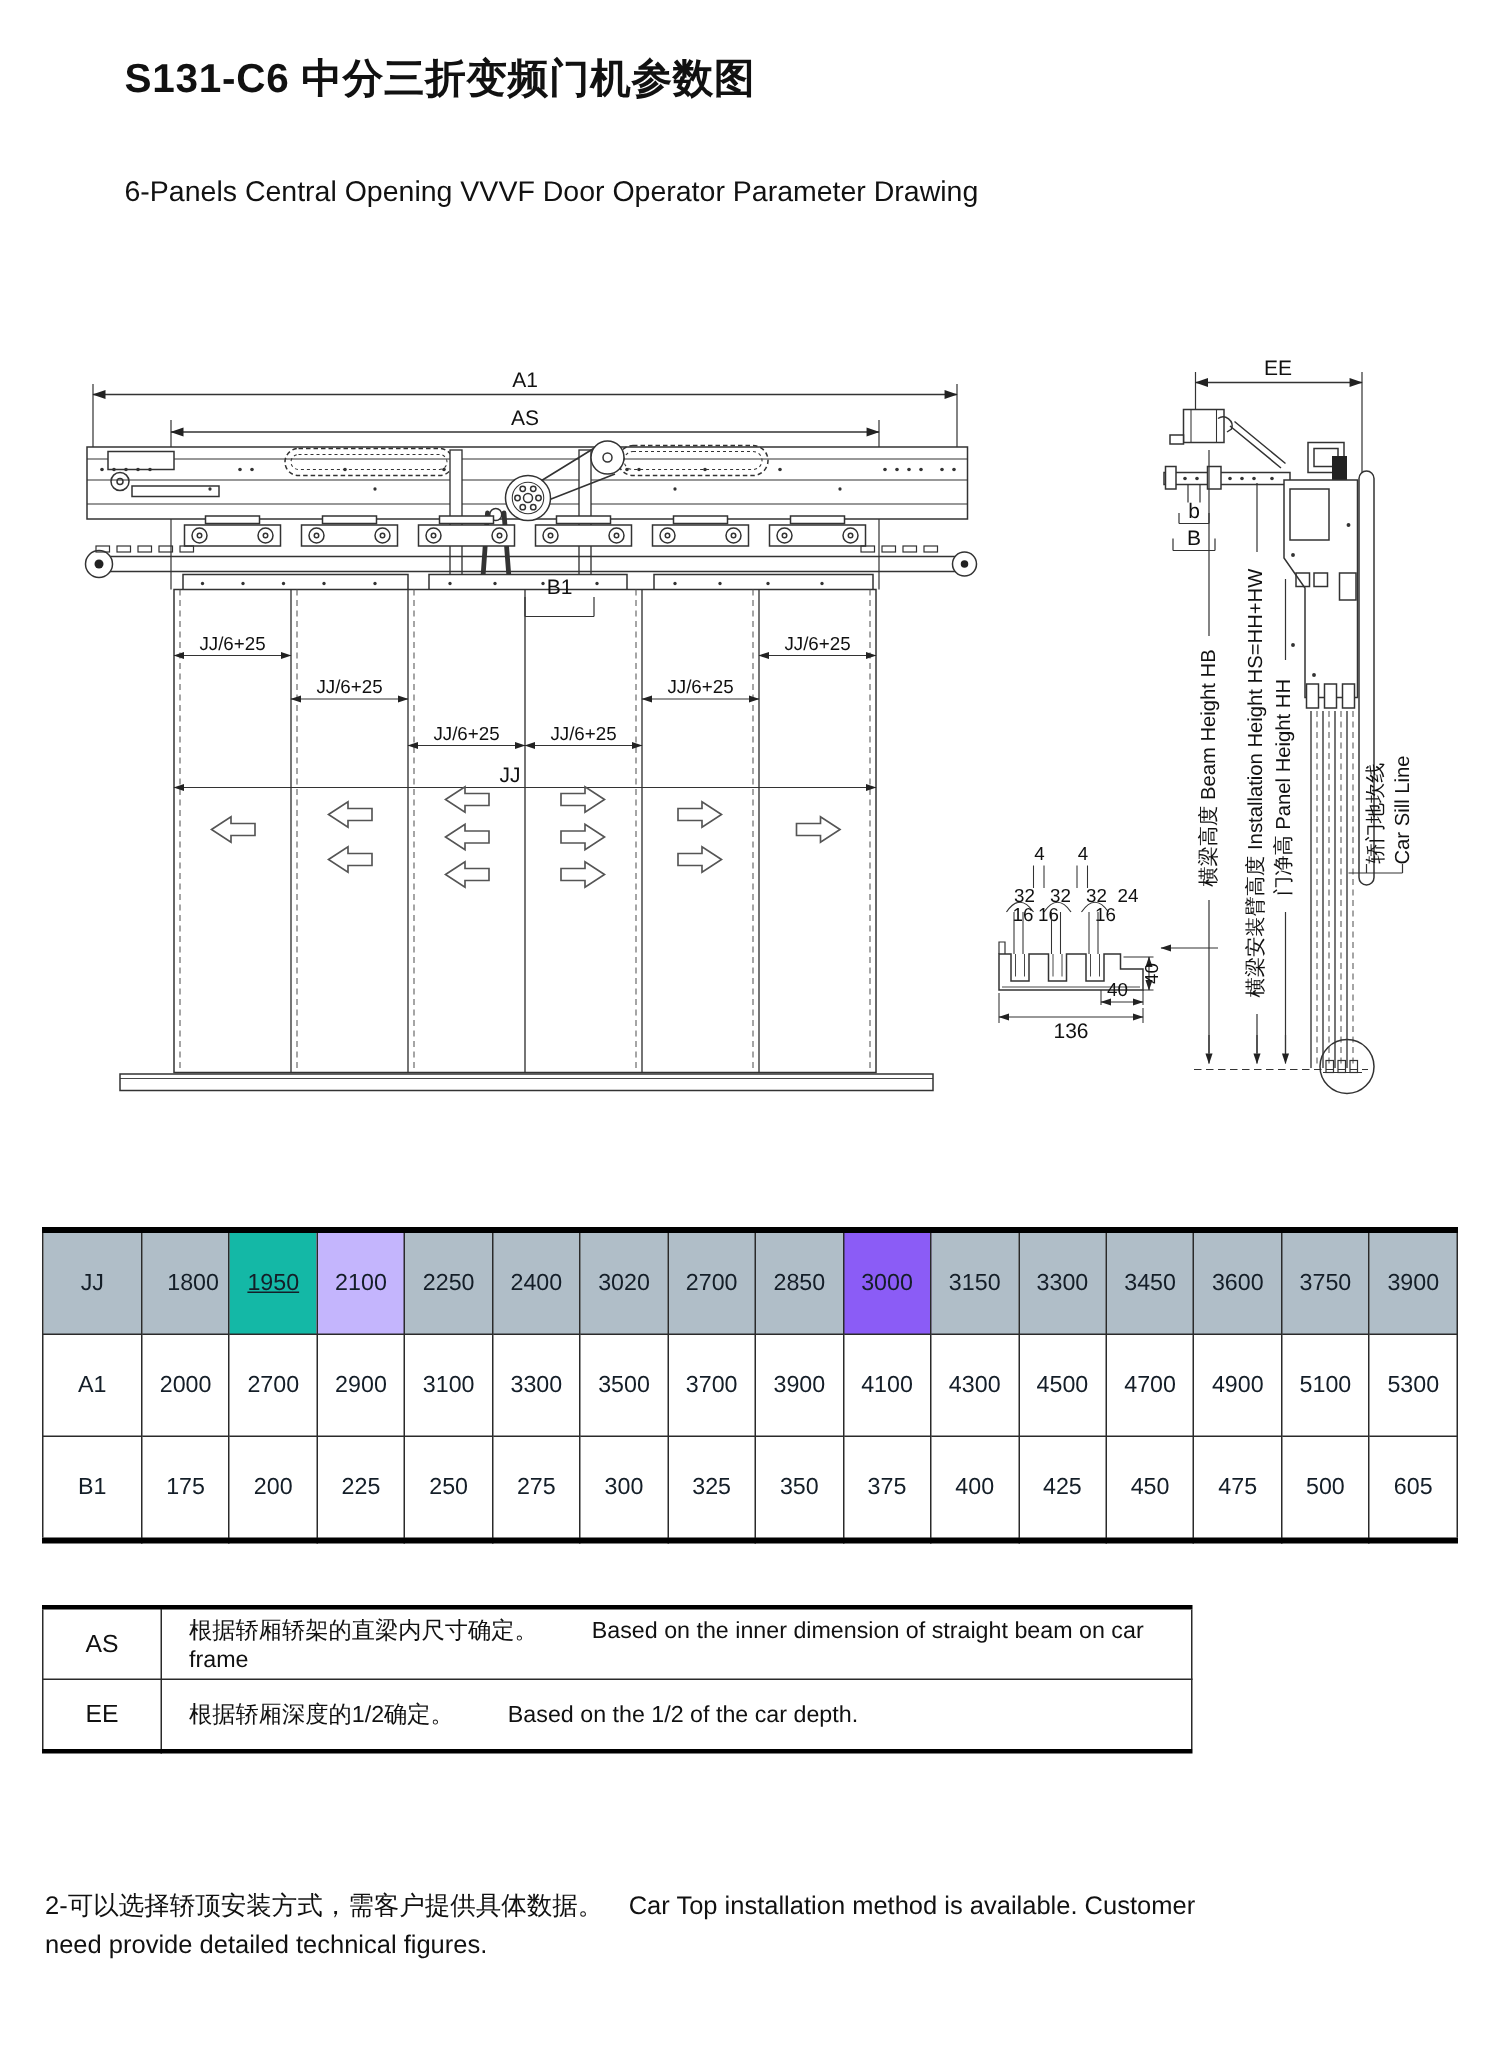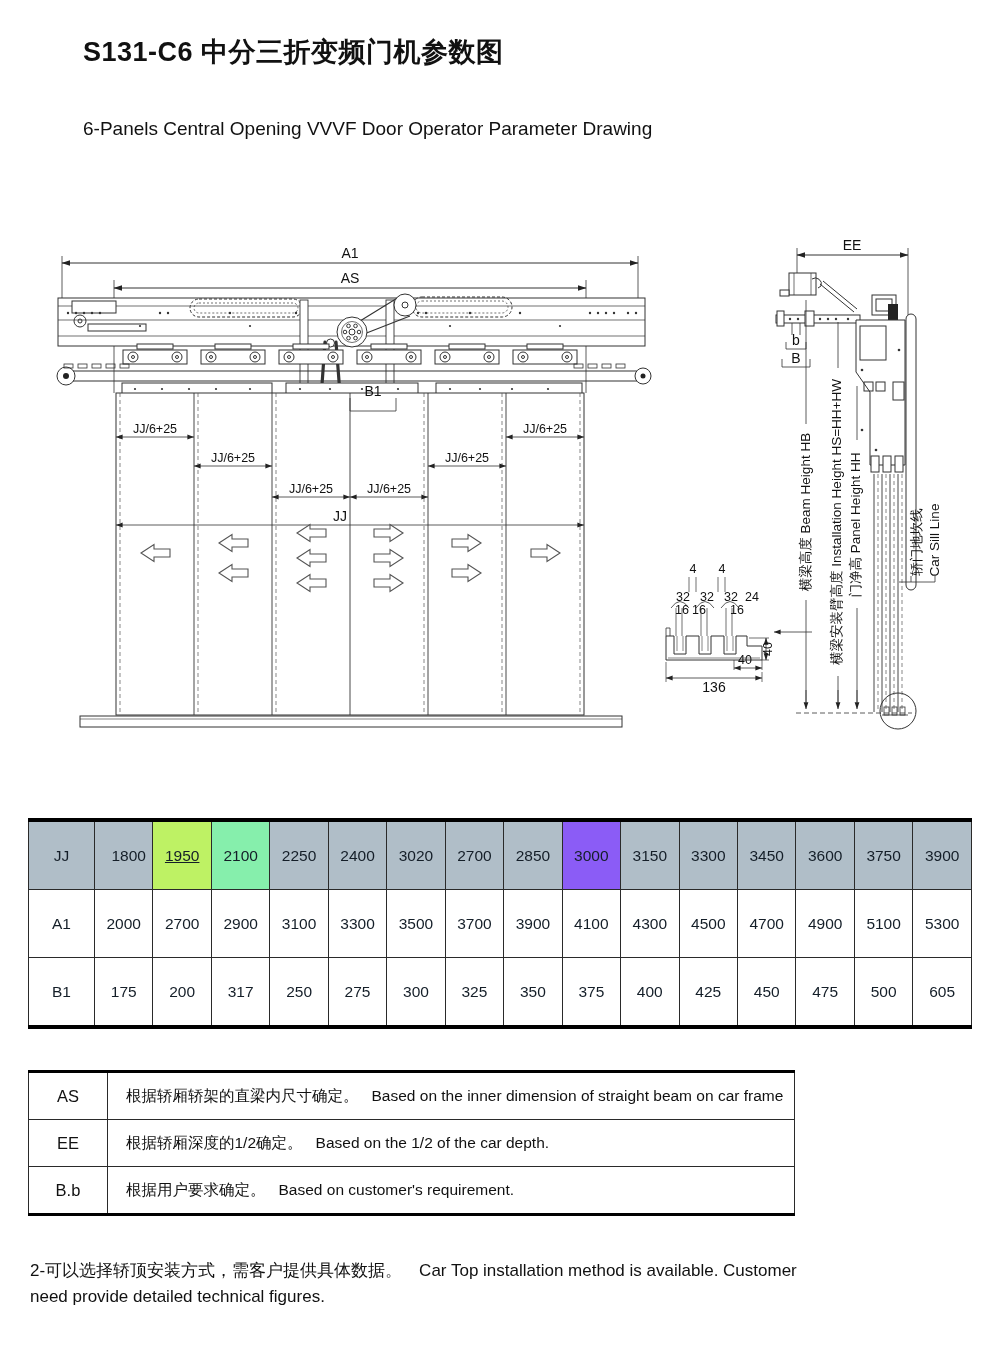--- a/index.html
+++ b/index.html
@@ -21,21 +21,21 @@
   }
   table.param-table td{border:1px solid #2a2a2a;height:67px;text-align:center;padding:0;}
   table.param-table td:first-child{width:65px;}
   table.notes-table{
     position:absolute;left:28px;top:1070px;width:767px;border-collapse:collapse;
     border-top:3px solid #000;border-bottom:3px solid #000;font-size:15.5px;
   }
   table.notes-table td{border:1px solid #2a2a2a;height:46px;padding:0;}
   table.notes-table td.nlbl{width:78px;text-align:center;font-size:16.5px;}
   table.notes-table td.ntext{padding-left:18px;}
-  .zh{margin-right:13px;}
+  .zh{margin-right:36px;}
   .footnotes{position:absolute;left:30px;top:1258px;width:780px;font-size:17px;line-height:1.55;}
   .footnotes p{margin:0;}
 </style>
 </head>
 <body>
 
 <div class="page-title">S131-C6 中分三折变频门机参数图</div>
 <div class="page-subtitle">6-Panels Central Opening VVVF Door Operator Parameter Drawing</div>
 
 <svg class="drawing" viewBox="0 0 1000 620">
@@ -377,22 +377,22 @@
 
     <line x1="812" y1="502" x2="774" y2="502" marker-end="url(#ar)" stroke-width="0.8"></line>
   </g>
 </svg>
 
 <table class="param-table">
   <tbody>
       <tr>
         <td style="background: rgb(176, 190, 200);">JJ</td>
         <td style="background: rgb(176, 190, 200); padding-left: 10px;">1800</td>
-        <td style="background: #bef264; text-decoration: underline;">1950</td>
-        <td style="background: #86efac; text-align: center;">2100</td>
+        <td style="background: #14b8a6; text-decoration: underline;">1950</td>
+        <td style="background: #c4b5fd; text-align: center;">2100</td>
         <td style="background: rgb(176, 190, 200);">2250</td>
         <td style="background: rgb(176, 190, 200);">2400</td>
         <td style="background: rgb(176, 190, 200);">3020</td>
         <td style="background: rgb(176, 190, 200);">2700</td>
         <td style="background: rgb(176, 190, 200);">2850</td>
         <td style="background: #8b5cf6;">3000</td>
         <td style="background: rgb(176, 190, 200);">3150</td>
         <td style="background: rgb(176, 190, 200);">3300</td>
         <td style="background: rgb(176, 190, 200);">3450</td>
         <td style="background: rgb(176, 190, 200);">3600</td>
@@ -414,21 +414,21 @@
         <td>4500</td>
         <td>4700</td>
         <td>4900</td>
         <td>5100</td>
         <td>5300</td>
       </tr>
       <tr>
         <td>B1</td>
         <td>175</td>
         <td>200</td>
-        <td>317</td>
+        <td>225</td>
         <td>250</td>
         <td>275</td>
         <td>300</td>
         <td>325</td>
         <td>350</td>
         <td>375</td>
         <td>400</td>
         <td>425</td>
         <td>450</td>
         <td>475</td>
@@ -441,22 +441,18 @@
 <table class="notes-table">
   <tbody>
       <tr>
         <td class="nlbl">AS</td>
         <td class="ntext"><span class="zh">根据轿厢轿架的直梁内尺寸确定。</span><span class="en">Based on the inner dimension  of straight beam on car frame</span></td>
       </tr>
       <tr>
         <td class="nlbl">EE</td>
         <td class="ntext"><span class="zh">根据轿厢深度的1/2确定。</span><span class="en">Based on the 1/2 of the car depth.</span></td>
       </tr>
-      <tr>
-        <td class="nlbl">B.b</td>
-        <td class="ntext"><span class="zh">根据用户要求确定。</span><span class="en">Based on customer's requirement.</span></td>
-      </tr>
     </tbody>
 </table>
 
 <div class="footnotes">
   <p>2-可以选择轿顶安装方式，需客户提供具体数据。　Car Top installation method is available. Customer need provide detailed technical figures.</p>
 </div>
 
 </body></html>

